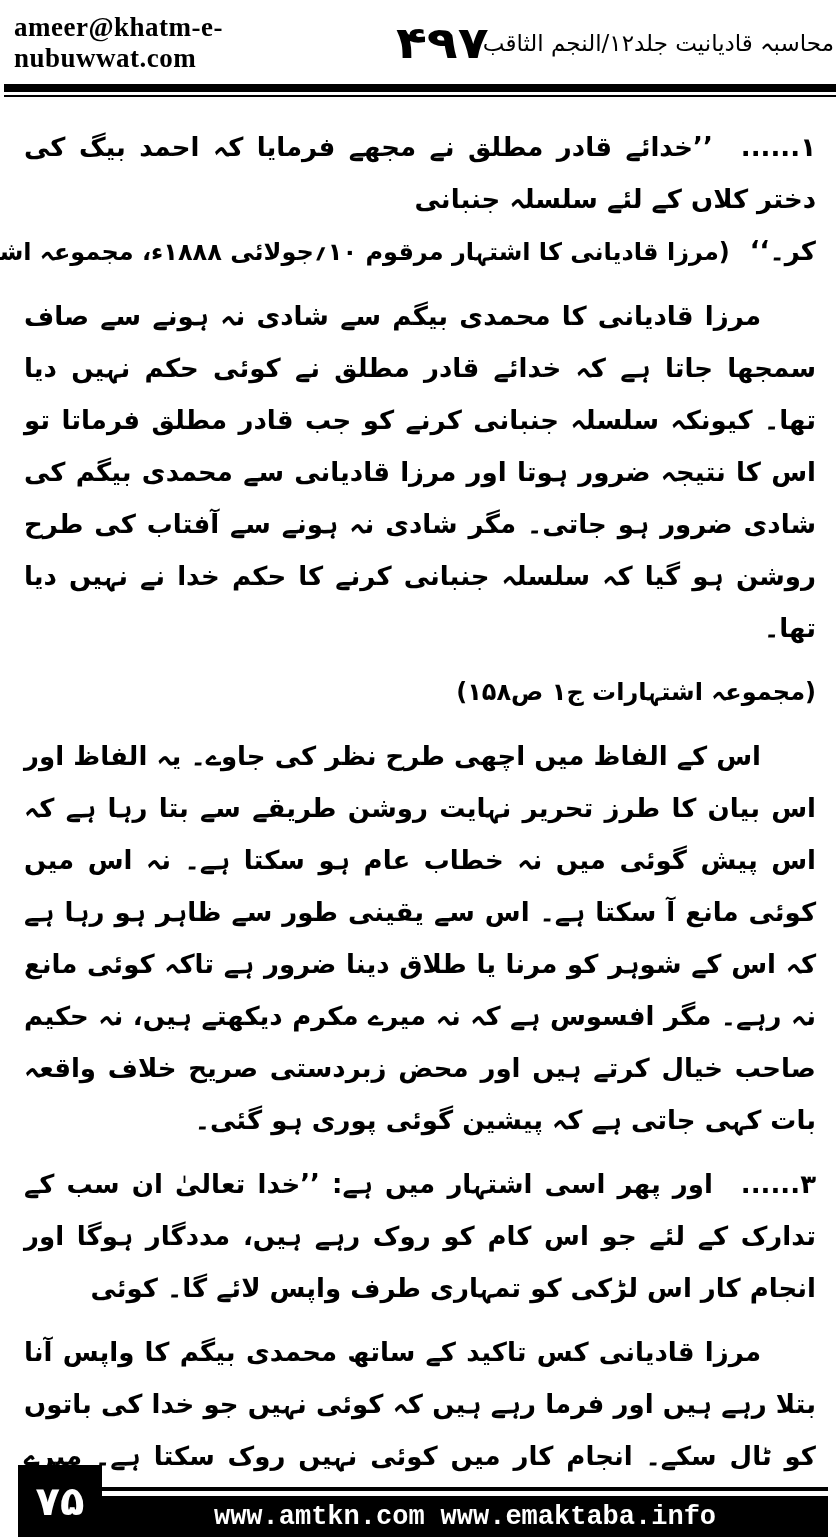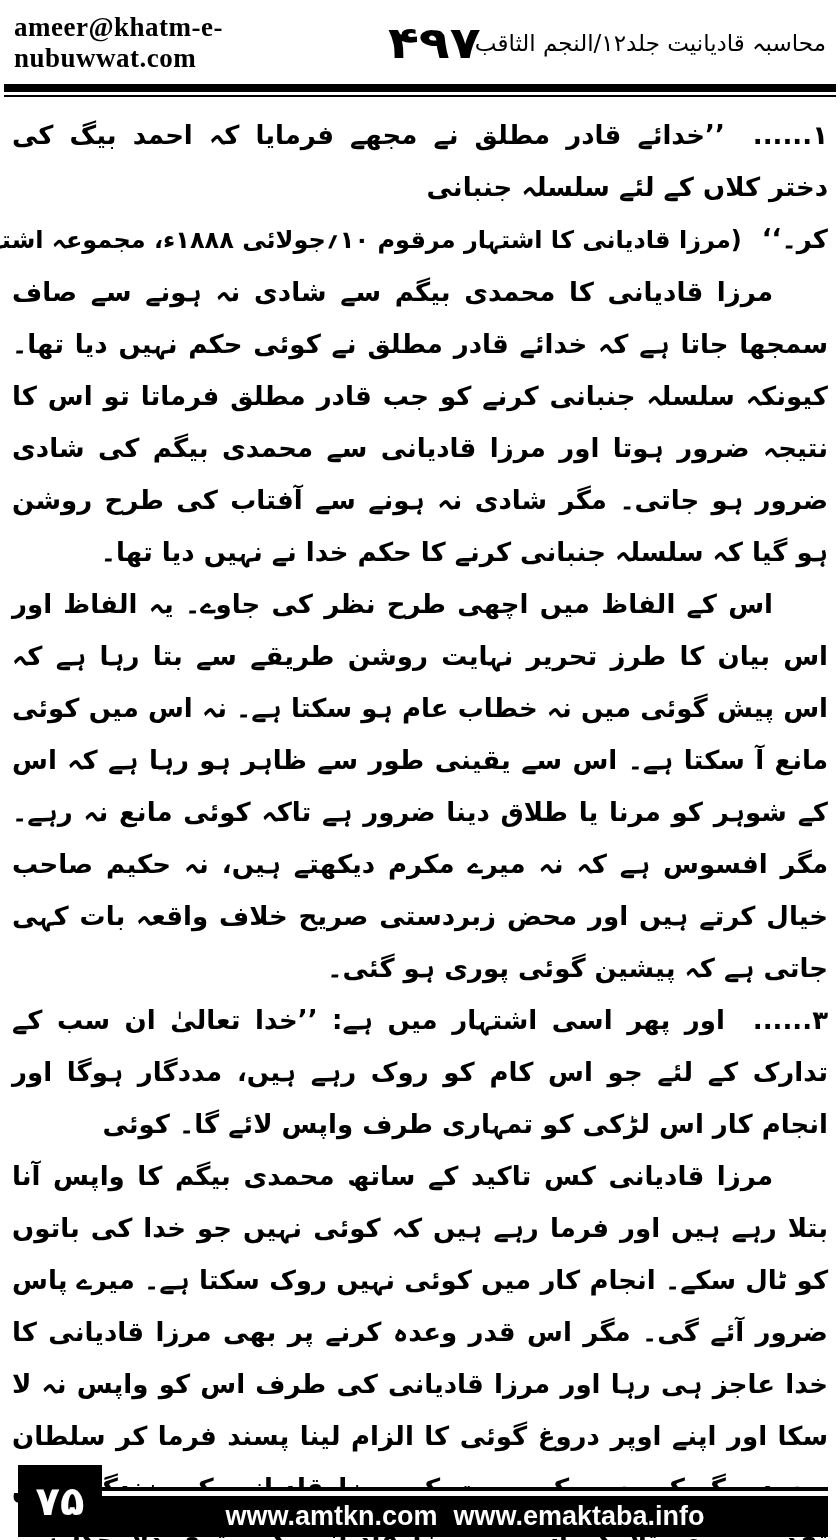--- a/index.html
+++ b/index.html
@@ -10,21 +10,21 @@
     background:#ffffff;
     color:#000;
     overflow:hidden;
     font-family:"DejaVu Sans",sans-serif;
   }
   
   .header{
     display:flex;
     justify-content:flex-end;
     align-items:center;
-    padding:12px 14px 2px 14px;
+    padding:12px 6px 2px 14px;
   }
   .email{
     font-family:"Liberation Serif",serif;
     font-weight:bold;
     font-size:27px;
     letter-spacing:.5px;
     direction:ltr;
   }
   .pagenum{
     font-weight:bold;
@@ -44,21 +44,21 @@
   .rule-thin{height:2px;background:#000;margin-top:3px;}
   
   .main{
     direction:rtl;
     padding:6px 12px 0 12px;
     font-size:26px;
     font-weight:bold;
     line-height:52px;
     text-align:justify;
   }
-  .para{margin:0;}
+  .para{margin:12px;}
   .plain{text-indent:55px;}
   .flow{margin:0;}
   .q-num{margin-left:28px;letter-spacing:2px;}
   .refline{
     display:flex;
     justify-content:space-between;
     align-items:baseline;
     margin:0;
     gap:20px;
   }
@@ -73,21 +73,21 @@
     display:flex;align-items:center;justify-content:center;
     font-size:40px;font-weight:bold;
   }
   .barwrap{position:absolute;left:102px;right:12px;bottom:3px;}
   .bar-toprule{height:4px;background:#000;}
   .bar-gap{height:5px;background:#fff;}
   .bar{
     height:41px;background:#000;color:#fff;
     display:flex;align-items:center;justify-content:center;
     gap:16px;
-    font-family:Liberation Sans, sans-serif;
+    font-family:Liberation Mono, monospace;
     font-weight:bold;font-size:27px;
     direction:ltr;white-space:nowrap;
   }
 </style>
 </head>
 <body>
 
 <div class="page">
 
   <div class="header">
@@ -108,20 +108,21 @@
       <p class="refline">
         <span class="q-end">کر۔‘‘</span>
         <span class="ref">(مرزا قادیانی کا اشتہار مرقوم ۱۰؍جولائی ۱۸۸۸ء، مجموعہ اشتہارات ج۱ ص۱۵۷)</span>
       </p>
     </div>
 
     <p class="para plain">مرزا قادیانی کا محمدی بیگم سے شادی نہ ہونے سے صاف سمجھا جاتا ہے کہ خدائے قادر مطلق نے کوئی حکم نہیں دیا تھا۔ کیونکہ سلسلہ جنبانی کرنے کو جب قادر مطلق فرماتا تو اس کا نتیجہ ضرور ہوتا اور مرزا قادیانی سے محمدی بیگم کی شادی ضرور ہو جاتی۔ مگر شادی نہ ہونے سے آفتاب کی طرح روشن ہو گیا کہ سلسلہ جنبانی کرنے کا حکم خدا نے نہیں دیا تھا۔</p>
 
     <div class="para">
       <p class="refline">
+        <span class="ref">(مجموعہ اشتہارات ج۱ ص۱۵۸)</span>
       </p>
     </div>
 
     <p class="para plain">اس کے الفاظ میں اچھی طرح نظر کی جاوے۔ یہ الفاظ اور اس بیان کا طرز تحریر نہایت روشن طریقے سے بتا رہا ہے کہ اس پیش گوئی میں نہ خطاب عام ہو سکتا ہے۔ نہ اس میں کوئی مانع آ سکتا ہے۔ اس سے یقینی طور سے ظاہر ہو رہا ہے کہ اس کے شوہر کو مرنا یا طلاق دینا ضرور ہے تاکہ کوئی مانع نہ رہے۔ مگر افسوس ہے کہ نہ میرے مکرم دیکھتے ہیں، نہ حکیم صاحب خیال کرتے ہیں اور محض زبردستی صریح خلاف واقعہ بات کہی جاتی ہے کہ پیشین گوئی پوری ہو گئی۔</p>
 
     <div class="para">
       <p class="flow"><span class="q-num">۳......</span><span>اور پھر اسی اشتہار میں ہے: ’’خدا تعالیٰ ان سب کے تدارک کے لئے جو اس کام کو روک رہے ہیں، مددگار ہوگا اور انجام کار اس لڑکی کو تمہاری طرف واپس لائے گا۔ کوئی</span></p>
       <p class="refline">
       </p>
     </div>

